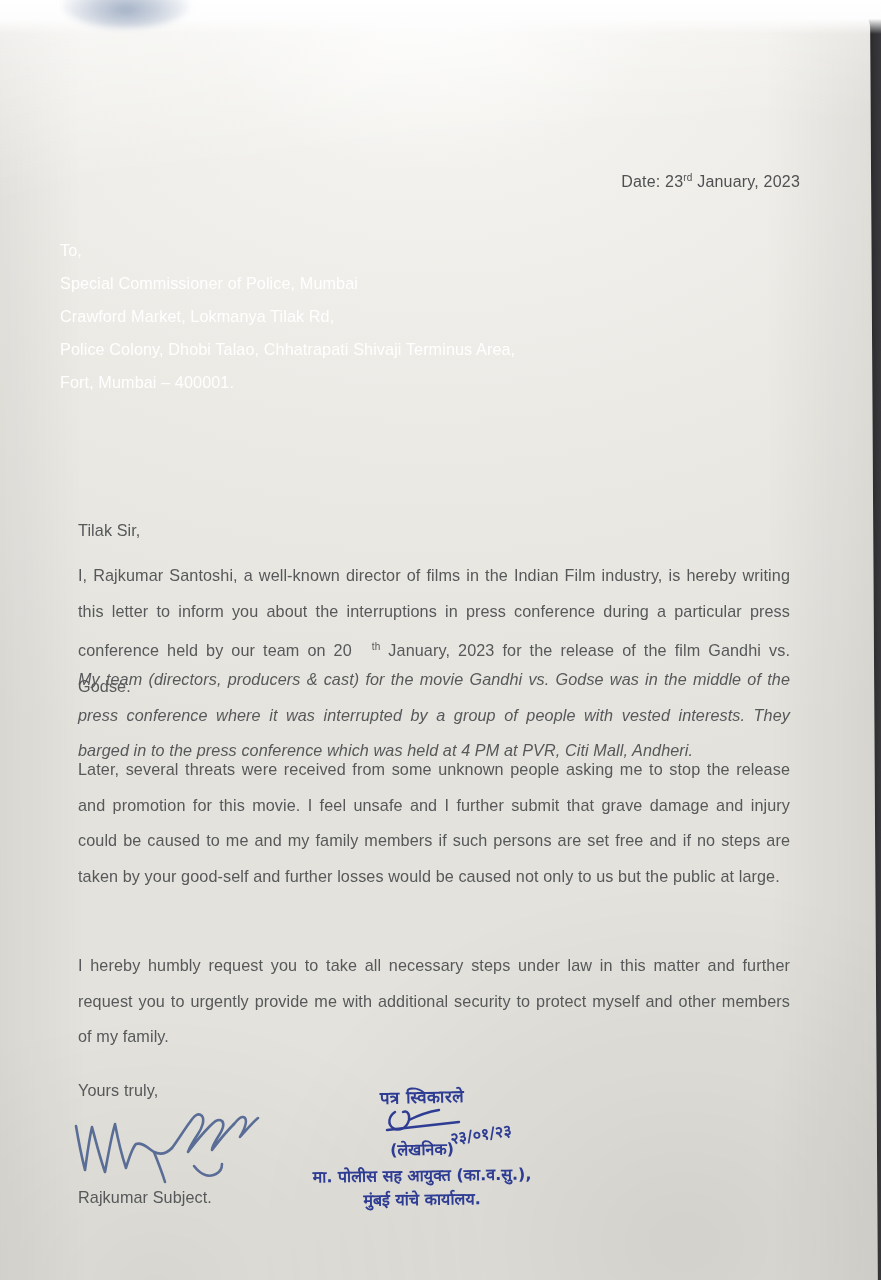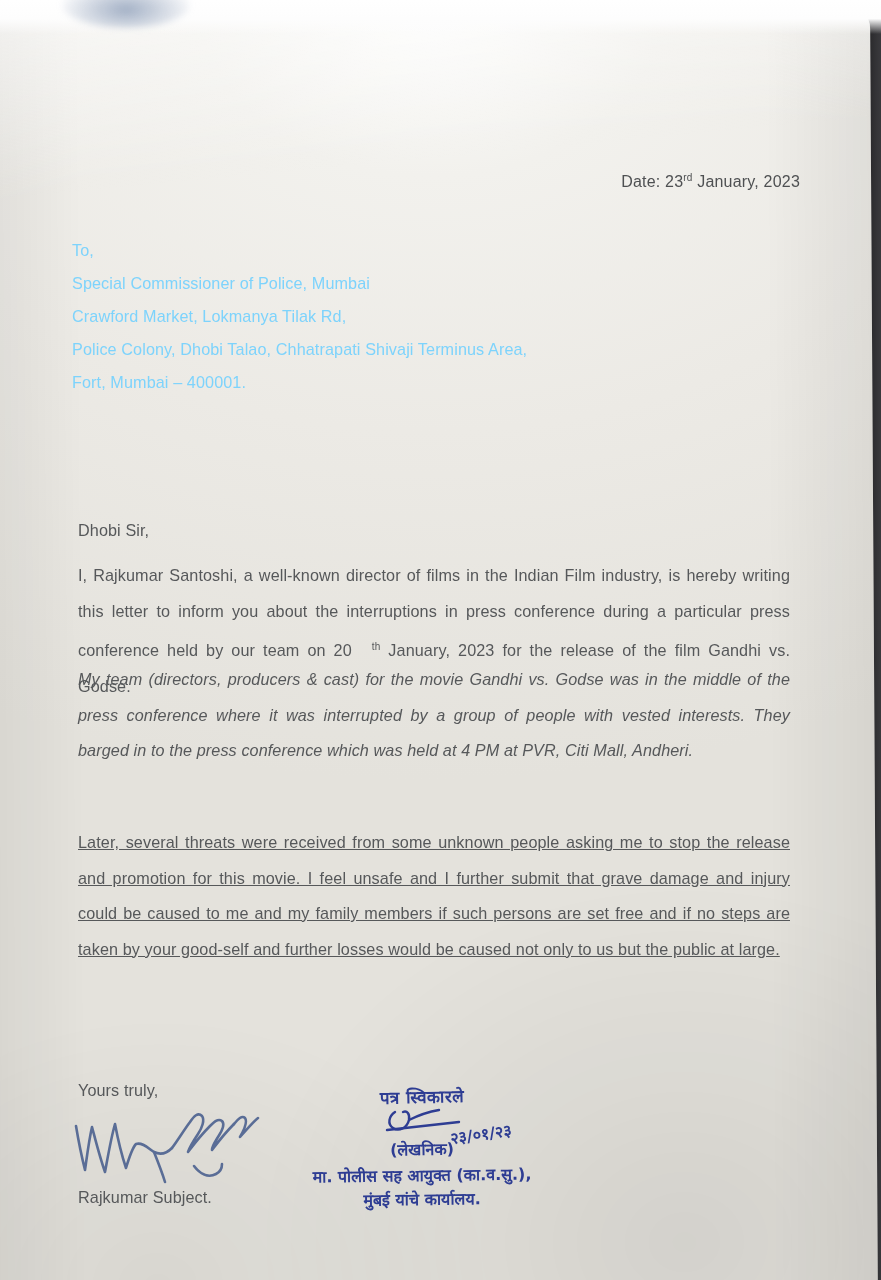--- a/index.html
+++ b/index.html
@@ -93,25 +93,25 @@
     top: 160px;
     width: 800px;
     text-align: right;
     font-size: 16px;
     color: #4e5052;
     letter-spacing: 0.2px;
   }
   .date-line sup { font-size: 10px; }
 
   .addr-block {
-    left: 72px;
+    left: 60px;
     top: 234px;
     width: 620px;
     line-height: 33px;
-    color: #7dd3fc;
+    color: #ffffff;
   }
   .addr-block .line { white-space: nowrap; }
 
   .subject-block {
     left: 78px;
     top: 429px;
     width: 712px;
     text-align: justify;
     line-height: 36px;
   }
@@ -128,21 +128,21 @@
   .para {
     left: 78px;
     width: 712px;
     text-align: justify;
     text-justify: inter-word;
     line-height: 35.5px;
   }
   .para sup { font-size: 10px; margin-left: 20px; }
   .para-1 { top: 558px; }
   .para-2 { top: 662px; font-style: italic; }
-  .para-3 { top: 825px; text-decoration: underline; }
+  .para-3 { top: 752px; }
   .para-4 { top: 948px; }
 
   .closing {
     left: 78px;
     top: 1073px;
   }
   .signer-name {
     left: 78px;
     top: 1180px;
   }
@@ -226,28 +226,29 @@
 
     <div class="doc-text addr-block">
       <div class="line">To,</div>
       <div class="line">Special Commissioner of Police, Mumbai</div>
       <div class="line">Crawford Market, Lokmanya Tilak Rd,</div>
       <div class="line">Police Colony, Dhobi Talao, Chhatrapati Shivaji Terminus Area,</div>
       <div class="line">Fort, Mumbai – 400001.</div>
     </div>
 
 
-    <div class="doc-text salutation">Dhobi Sir,</div>
+    <div class="doc-text salutation">Tilak Sir,</div>
 
     <div class="doc-text para para-1"><span>I, Rajkumar Santoshi, a well-known director of films in the Indian Film industry, is hereby writing this letter to inform you about the interruptions in press conference during a particular press conference held by our team on 20</span><sup>th</sup><span> January, 2023 for the release of the film Gandhi vs. Godse.</span></div>
 
     <div class="doc-text para para-2">My team (directors, producers &amp; cast) for the movie Gandhi vs. Godse was in the middle of the press conference where it was interrupted by a group of people with vested interests. They barged in to the press conference which was held at 4 PM at PVR, Citi Mall, Andheri.</div>
 
     <div class="doc-text para para-3">Later, several threats were received from some unknown people asking me to stop the release and promotion for this movie. I feel unsafe and I further submit that grave damage and injury could be caused to me and my family members if such persons are set free and if no steps are taken by your good-self and further losses would be caused not only to us but the public at large.</div>
 
+    <div class="doc-text para para-4">I hereby humbly request you to take all necessary steps under law in this matter and further request you to urgently provide me with additional security to protect myself and other members of my family.</div>
 
     <div class="doc-text closing">Yours truly,</div>
 
     <div class="signature-ink">
       <svg width="230" height="90" viewBox="0 0 230 90" fill="none" xmlns="http://www.w3.org/2000/svg">
         <g stroke="#5a6d96" stroke-width="2.6" stroke-linecap="round" stroke-linejoin="round" fill="none">
           <path d="M10 30 C13 48, 16 62, 19 74 C21 60, 23 44, 26 31 C30 46, 34 62, 39 76 C42 60, 45 42, 49 28
                    C52 44, 56 60, 60 72 C63 62, 66 52, 70 48 C76 46, 82 52, 88 56 C94 59, 100 58, 106 52"></path>
           <path d="M106 52 C112 44, 118 34, 124 26 C128 20, 132 16, 136 20 C139 24, 136 32, 132 38
                    C128 44, 124 50, 122 56 C128 48, 136 38, 144 30 C148 26, 152 22, 156 25

